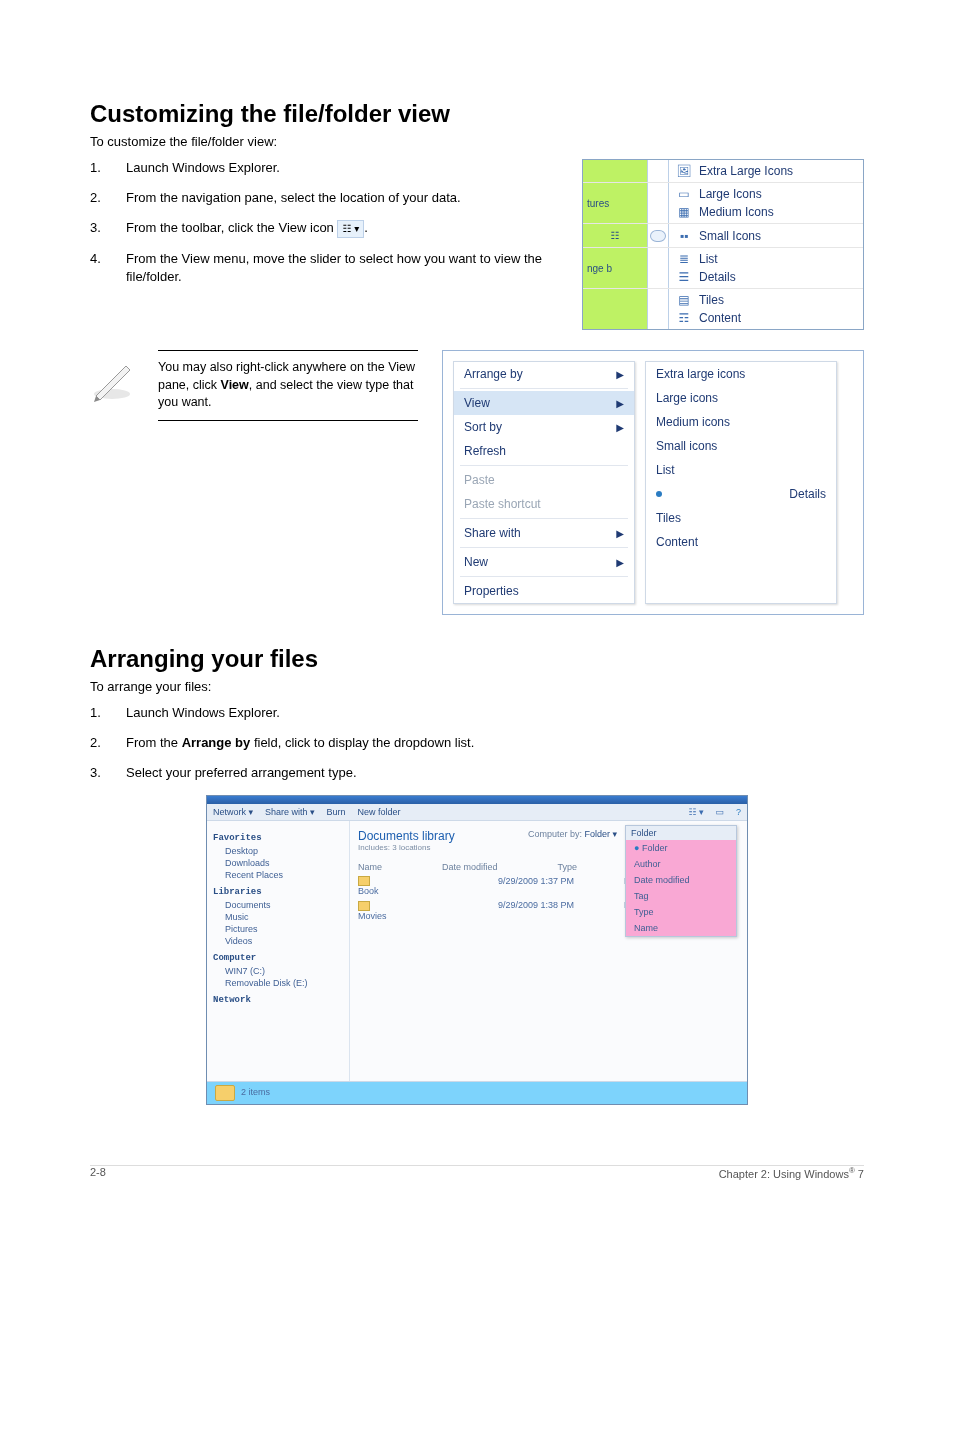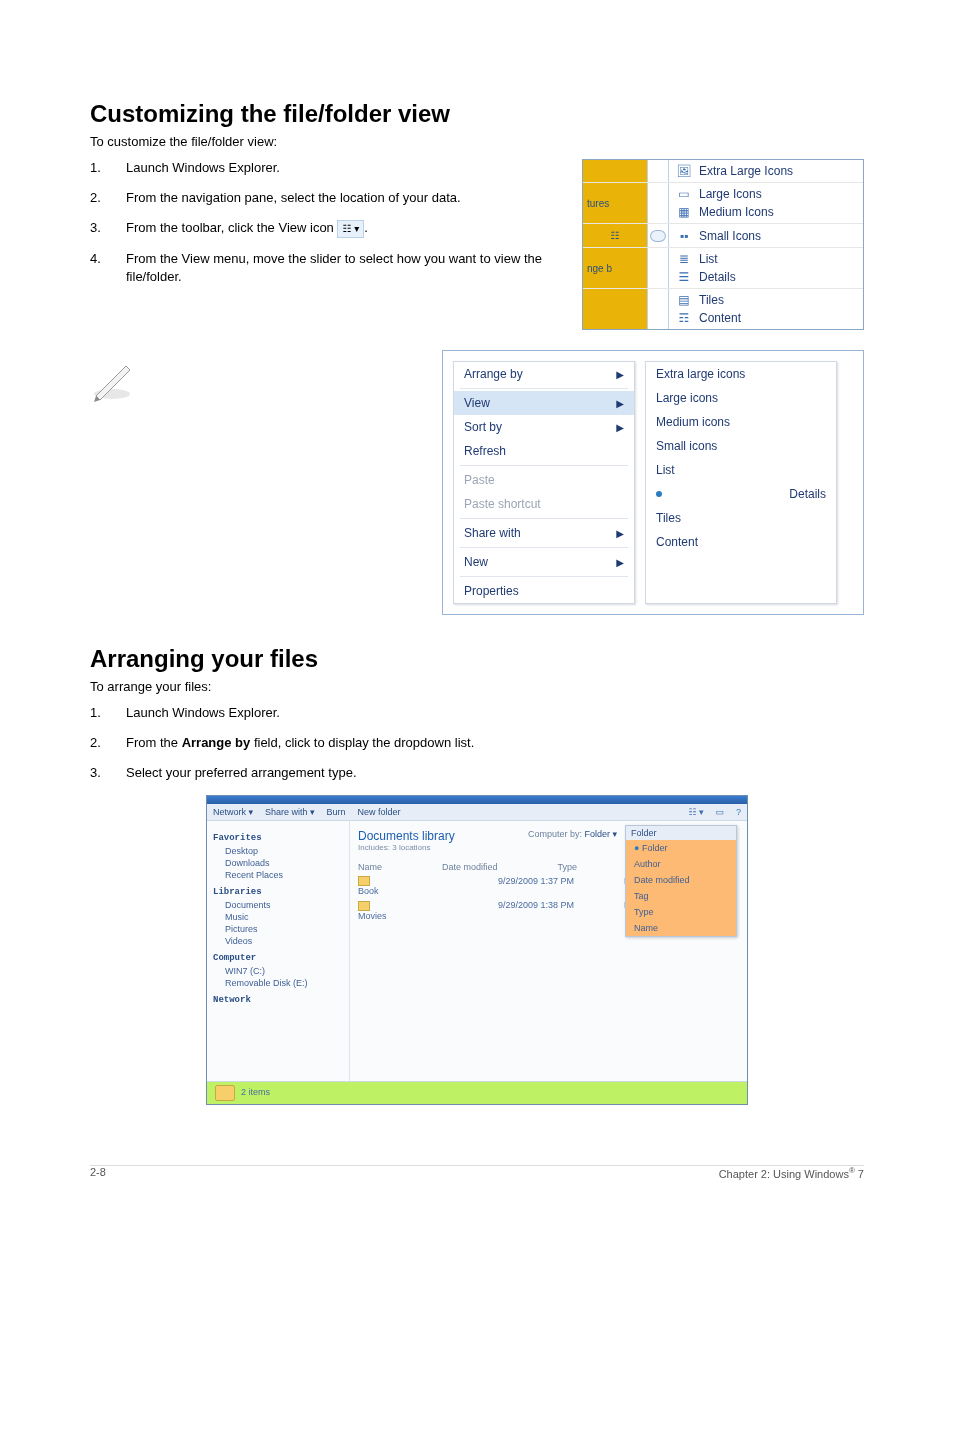--- a/index.html
+++ b/index.html
@@ -56,21 +56,21 @@
     border: 1px solid #8aa6c6;
     background: #fff;
   }
   .vm-row {
     display: flex;
     border-top: 1px solid #e6e6e6;
   }
   .vm-row:first-child { border-top: none; }
   .vm-left {
     width: 56px;
-    background: #eab308;
+    background: #bef264;
     color: #2a4f86;
     font-size: 10px;
     padding: 6px 4px;
     display: flex;
     align-items: center;
     justify-content: flex-start;
     border-right: 1px solid #bcd0e8;
   }
   .vm-mid {
     width: 20px;
@@ -179,27 +179,27 @@
   .ex-main { flex:1; padding:8px; position:relative;}
   .ex-main .libname { color:#1d5fb0; font-size:12px; }
   .ex-main .libsub { color:#7c8ea5; font-size:8px; }
   .ex-main .headers { display:flex; margin-top:10px; color:#6c819e; font-size:9px; }
   .ex-main .headers span { margin-right:60px; }
   .ex-main .row { display:flex; margin-top:4px; color:#4b6ca0;}
   .ex-main .row span { margin-right:50px; }
   .ex-main .folder-ico{display:inline-block;width:10px;height:8px;background:#f6cf6b;border:1px solid #c9a942;margin-right:3px;vertical-align:middle;}
   .dropdown-panel {
     position:absolute; right:10px; top:4px; width:110px;
-    border:1px solid #b7c7dc; background:#fdba74; box-shadow:1px 1px 3px rgba(0,0,0,.2);
+    border:1px solid #b7c7dc; background:#f9a8d4; box-shadow:1px 1px 3px rgba(0,0,0,.2);
     font-size:9px;
   }
   .dropdown-panel .hdr{ background:#e6edf6;color:#2a4f86; padding:2px 5px;}
   .dropdown-panel .opt{padding:3px 8px;color:#3e5f94;}
   .dropdown-panel .opt.sel::before{content:"● ";color:#2b7cc2;}
-  .ex-status{border-top:1px solid #cdd9e8;background:#bef264;padding:3px 8px;color:#4b6ca0;}
+  .ex-status{border-top:1px solid #cdd9e8;background:#7dd3fc;padding:3px 8px;color:#4b6ca0;}
   .ex-status .folder-big{display:inline-block;width:18px;height:14px;background:#f6cf6b;border:1px solid #c9a942;margin-right:6px;vertical-align:middle;border-radius:2px;}
 
   .footer {
     display:flex; justify-content:space-between;
     font-size:11px; color:#555; margin-top:40px; border-top:1px solid #ddd;
   }
   .footer .reg{font-size:8px; vertical-align:super;}
 </style>
 </head>
 <body>
@@ -297,20 +297,23 @@
 </div>
 
 <div class="note-row">
   <div class="pencil">
     <svg width="44" height="44" viewBox="0 0 44 44">
       <ellipse cx="22" cy="36" rx="18" ry="5" fill="#e7e7e7"></ellipse>
       <polygon points="6,38 36,8 40,12 10,42" fill="#f3f3f3" stroke="#9a9a9a"></polygon>
       <polygon points="6,38 10,42 4,44" fill="#8a8a8a"></polygon>
     </svg>
   </div>
+  <div class="note-text">
+    <span>You may also right-click anywhere on the View pane, click </span><strong>View</strong><span>, and select the view type that you want.</span>
+  </div>
   <div class="ctx-menu-wrap">
     <div class="ctx-menu">
       <div class="ctx-inner">
         <div class="ctx-left">
           <div class="ctx-item">
               <span>Arrange by</span>
               <span class="arrow">▶</span>
             </div>
           <div class="ctx-sep"></div>
           <div class="ctx-item highlight">

